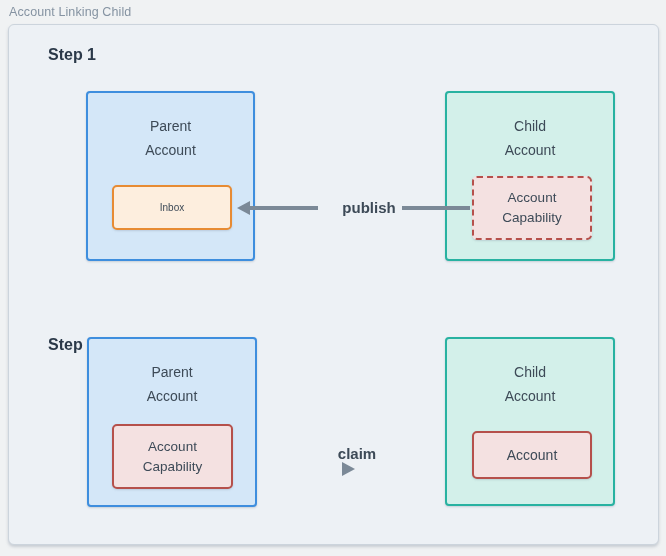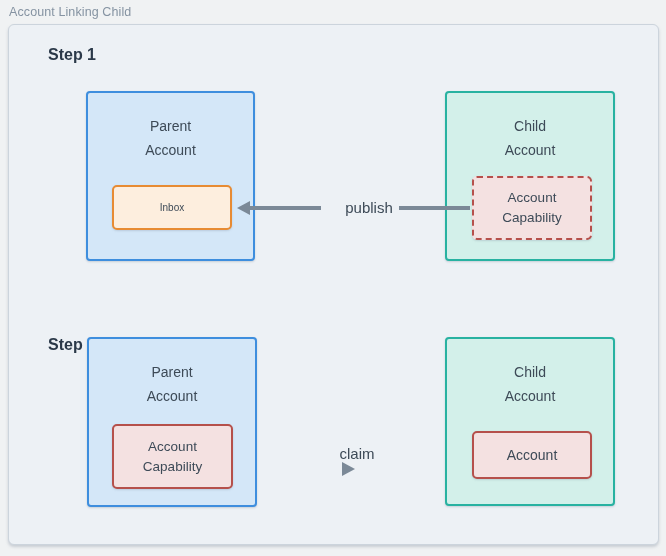--- a/index.html
+++ b/index.html
@@ -113,21 +113,21 @@
   .s1-arrow { left: 228px; top: 175px; width: 233px; }
   .s2-arrow { left: 222px; top: 421px; width: 234px; flex-direction: column; }
   .arrow-seg {
     flex: 1;
     height: 4px;
     background: var(--arrow, #7b8997);
   }
   .arrow-label {
     padding: 0 6px;
     font-size: 15px;
-    font-weight: 400;
+    font-weight: 700;
     color: var(--body-text, #3d4a57);
     line-height: 16px;
     margin-left: 18px;
   }
   .ah {
     width: 0;
     height: 0;
     border-top: 7px solid transparent;
     border-bottom: 7px solid transparent;
   }

